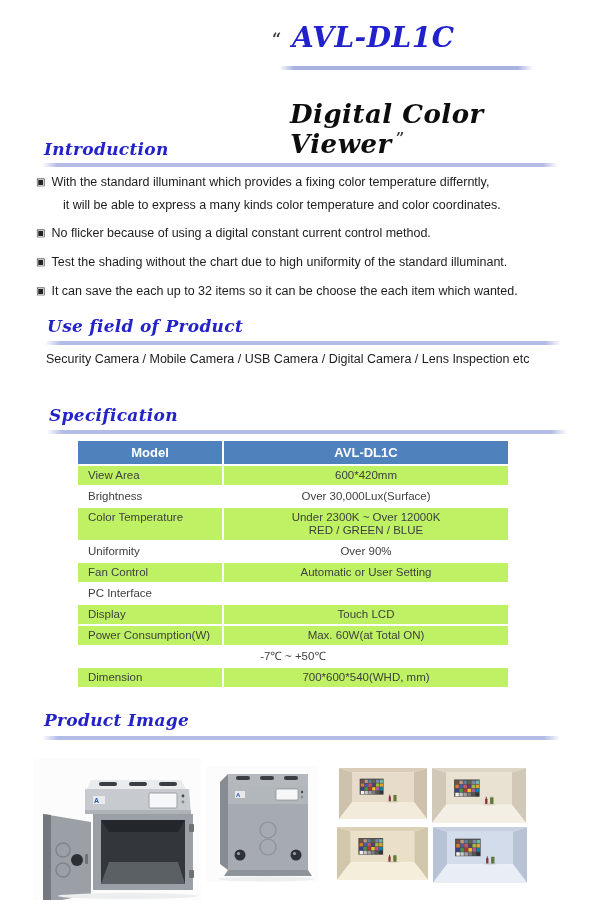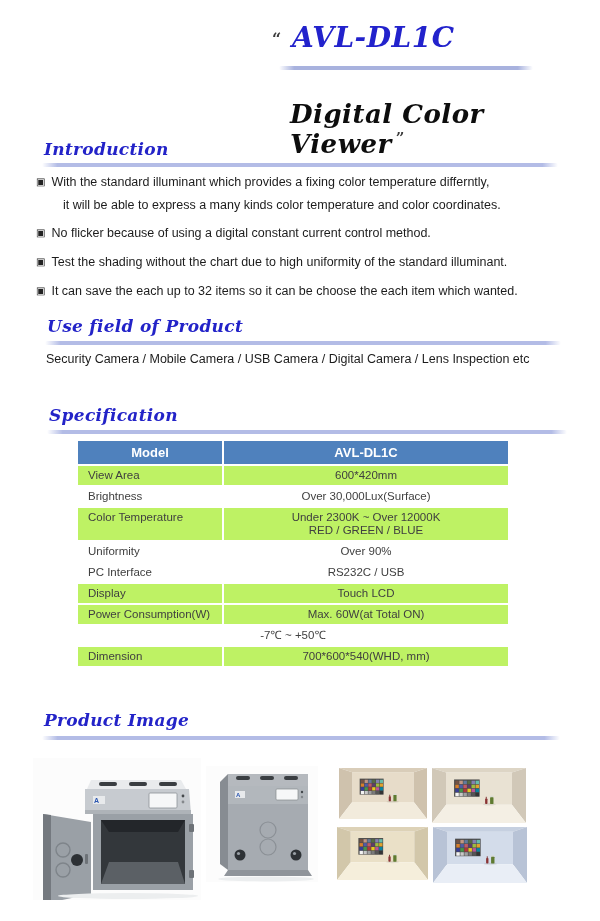--- a/index.html
+++ b/index.html
@@ -132,23 +132,26 @@
       <div class="c1">Color Temperature</div>
       <div class="c2">
         <div>Under 2300K ~ Over 12000K</div>
         <div>RED / GREEN / BLUE</div>
       </div>
     </div>
     <div class="t-row">
       <div class="c1">Uniformity</div>
       <div class="c2">Over 90%</div>
     </div>
+    <div class="t-row alt">
+      <div class="c1">Fan Control</div>
+      <div class="c2">Automatic or User Setting</div>
+    </div>
     <div class="t-row">
       <div class="c1">PC Interface</div>
-      <div class="c2">RS232C / USB</div>
     </div>
     <div class="t-row alt">
       <div class="c1">Display</div>
       <div class="c2">Touch LCD</div>
     </div>
     <div class="t-row alt">
       <div class="c1">Power Consumption(W)</div>
       <div class="c2">Max. 60W(at Total ON)</div>
     </div>
     <div class="t-row">

